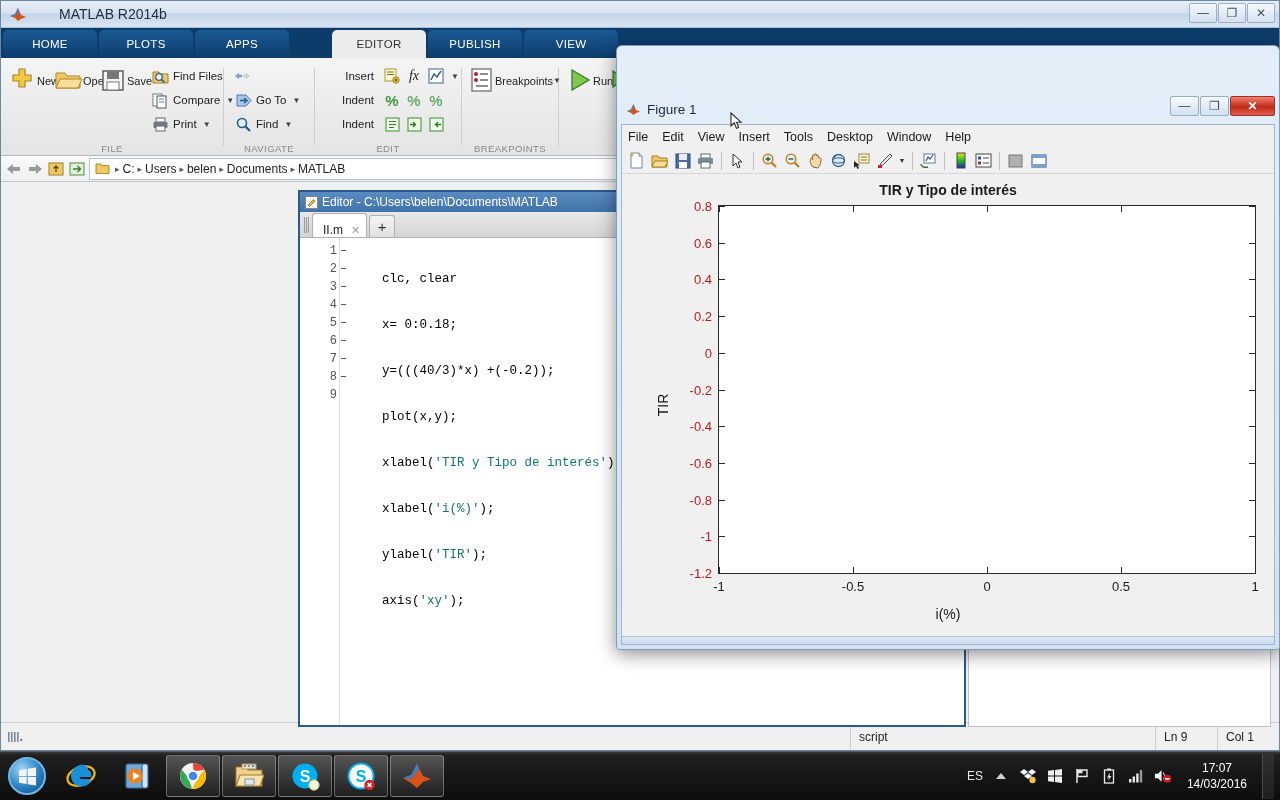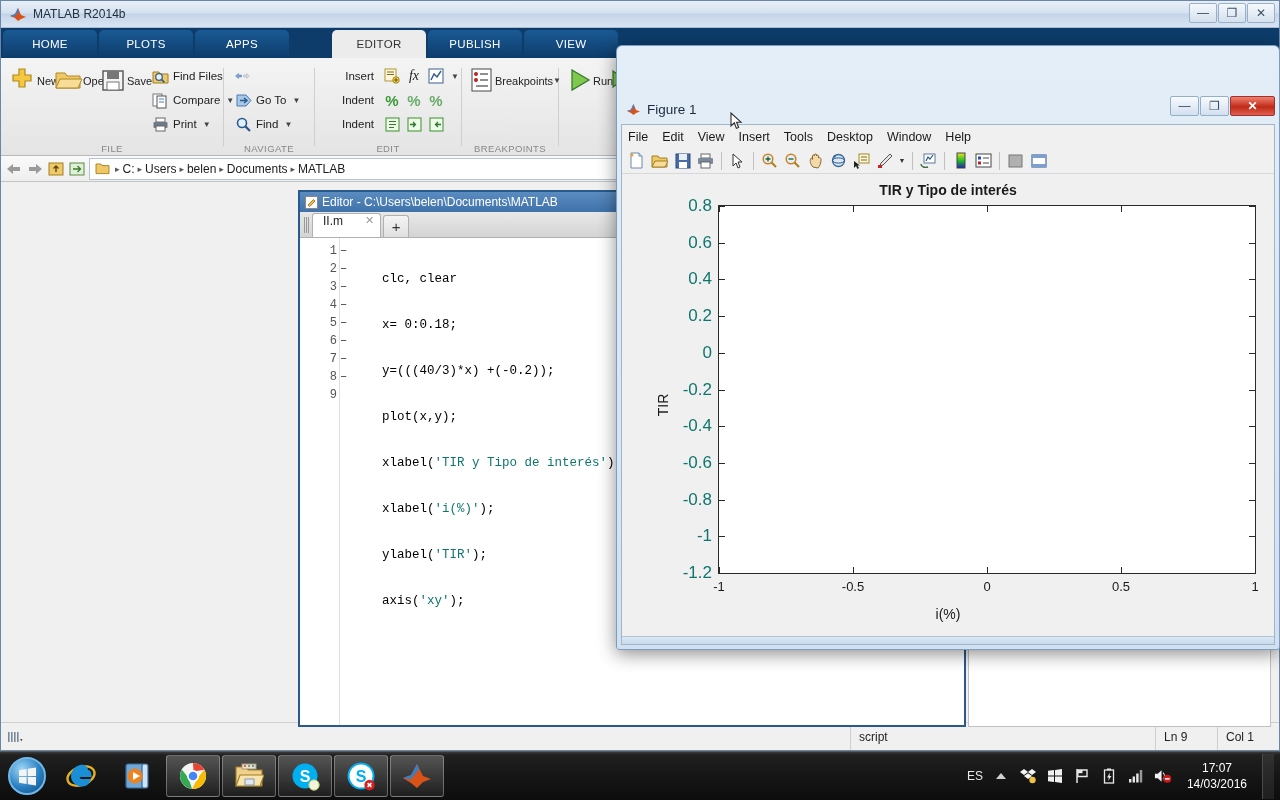--- a/index.html
+++ b/index.html
@@ -23,21 +23,21 @@
     border: 1px solid #6a87a8;
     display: flex; flex-direction: column;
   }
   .ml-titlebar {
     height: 27px; position: relative;
     background: linear-gradient(to bottom,#e8eef6 0%, #d6e2f0 45%, #c4d4e8 50%, #d9e4f2 100%);
     border-bottom: 1px solid #a8bdd4;
     display:flex; align-items:center;
   }
   .ml-title-icon { width: 18px; height: 16px; margin-left: 8px; margin-right: 6px; position: relative; }
-  .ml-title-text { font-size: 12px; color: #203040; }
+  .ml-title-text { font-size: 14px; color: #203040; margin-left: 26px; }
   .ml-winbtns { position: absolute; right: 4px; top: 2px; display: flex; gap: 1px; }
   .winbtn {
     width: 28px; height: 20px;
     background: linear-gradient(to bottom,#f4f8fc,#d4e0ee);
     border: 1px solid #9ab0c8; border-radius: 2px;
     display:flex; align-items:center; justify-content:center;
     color:#3a5068; font-size: 12px; line-height: 1;
   }
   .winbtn.close { background: linear-gradient(to bottom,#f6f9fc,#d6e2ee); }
 
@@ -115,21 +115,21 @@
   }
   .ed-ico { width:14px;height:14px;display:flex;align-items:center;justify-content:center;}
   .editor-tabstrip {
     height: 26px; background: linear-gradient(to bottom,#e8e8e8,#d4d4d4);
     display: flex; align-items: flex-end; border-bottom: 1px solid #b0b0b0;
   }
   .grip { width: 12px; height: 24px; display:flex; align-items:center; justify-content:center;}
   .etab {
     height: 24px; padding: 0 6px 0 10px; background: #fff;
     border: 1px solid #b0b0b0; border-bottom: none; border-radius: 3px 3px 0 0;
-    display:flex; align-items:flex-start; gap: 22px; font-size: 12px; color:#222;
+    display:flex; align-items:flex-end; gap: 8px; font-size: 12px; color:#222;
   }
   .etab .x { color:#999; font-size: 11px; }
   .etab-plus {
     height: 22px; width: 26px; margin-left: 2px; background: linear-gradient(to bottom,#f4f4f4,#e0e0e0);
     border: 1px solid #b0b0b0; border-bottom:none; border-radius: 3px 3px 0 0;
     display:flex;align-items:center;justify-content:center; font-size: 15px; color:#333;
   }
   .code-area { flex:1; display: flex; background: #fff; position: relative; overflow:hidden; }
   .gutter {
     width: 40px; background: #fff; border-right: 1px solid #e0e0e0;
@@ -214,21 +214,21 @@
   .plot-title {
     position:absolute; left:0; right:0; top: 8px; text-align:center;
     font-size: 14px; font-weight: bold; color:#1a1a1a;
   }
   .axes-box {
     position: absolute; left: 96px; top: 31px; right: 18px; bottom: 62px;
     background: #fff; border: 1px solid #2a2a2a;
   }
   .ytick-lbl {
     position:absolute; right: 100%; margin-right: 7px;
-    font-size: 17px; color:#0f766e; transform: translateY(-50%);
+    font-size: 13px; color:#b91c1c; transform: translateY(-50%);
     white-space: nowrap;
   }
   .ytick-mark { position:absolute; left:0; width:6px; height:1px; background:#2a2a2a; }
   .ytick-mark.r { left:auto; right:0; }
   .xtick-lbl {
     position:absolute; top: 100%; margin-top: 6px;
     font-size: 13px; color:#1a1a1a; transform: translateX(-50%);
     white-space: nowrap;
   }
   .xtick-mark { position:absolute; top:0; width:1px; height:6px; background:#2a2a2a; }

